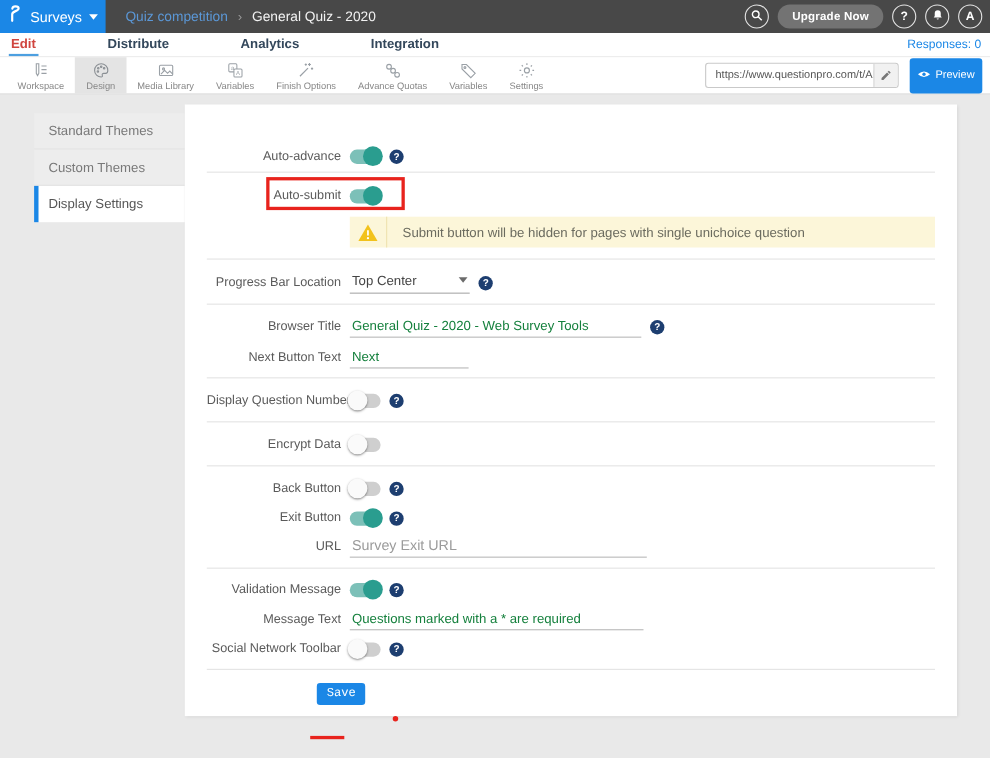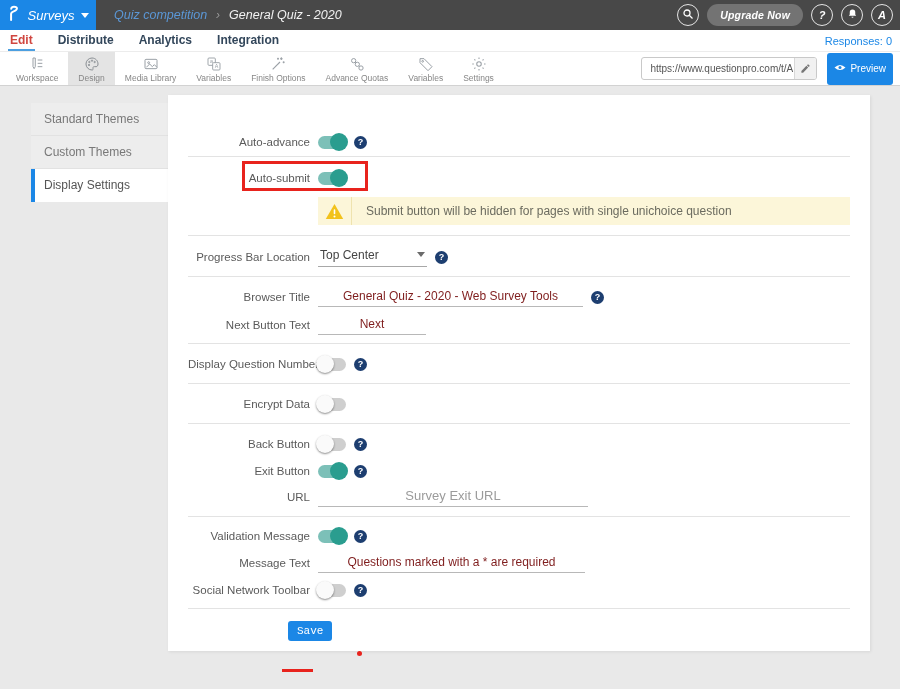--- a/index.html
+++ b/index.html
@@ -1,33 +1,33 @@
 <!DOCTYPE html>
 <html><head>
 <meta charset="utf-8">
 <style>
   * { box-sizing: border-box; margin: 0; padding: 0; }
   html,body { width:900px; height:689px; overflow:hidden; }
   body { font-family:"Liberation Sans", sans-serif; background:#e9e9e9; }
 
   
-  .hdr { height:30px; background:#484848; display:flex; align-items:center;font-style:italic; }
+  .hdr { height:30px; background:#484848; display:flex; align-items:center; }
   .logo-block { width:96px; height:30px; background:#1B87E6; display:flex; align-items:center; justify-content:center; gap:7px; cursor:pointer; }
   .product { color:#fff; font-size:13px; }
   .caret-dn { width:0; height:0; border-left:4px solid transparent; border-right:4px solid transparent; border-top:5px solid #fff; }
   .crumbs { margin-left:18px; font-size:12.5px; display:flex; align-items:center; }
   .crumb-parent { color:#5b97d6; cursor:pointer; }
   .crumb-sep { color:#9a9a9a; margin:0 9px; font-size:12px; }
   .crumb-current { color:#f2f2f2; }
   .hdr-right { margin-left:auto; display:flex; align-items:center; gap:8px; margin-right:7px; }
   .hcirc { width:22px; height:22px; border:1.5px solid rgba(255,255,255,.85); border-radius:50%; display:flex; align-items:center; justify-content:center; color:#fff; font-size:11px; font-weight:bold; cursor:pointer; }
   .upgrade-btn { height:22px; padding:0 13px; border-radius:11px; background:#737373; color:#fff; font-size:10.5px; font-weight:bold; display:flex; align-items:center; cursor:pointer; letter-spacing:.2px; }
 
   
-  .nav { height:22px; background:#fff; display:flex; align-items:flex-start; padding-left:8px; border-bottom:1px solid #ececec; }
+  .nav { height:22px; background:#fff; display:flex; align-items:flex-start; padding-left:8px; border-bottom:1px solid #ececec;gap:40px; }
   .tab { font-size:12px; font-weight:700; color:#33475b; padding:3px 2px 2px; margin-right:21px; cursor:pointer; }
   .tab.active { color:#d0453f; border-bottom:2px solid #4c9fe0; }
   .responses { margin-left:auto; margin-right:8px; color:#1B87E6; font-size:11px; padding-top:5px; }
 
   
   .toolbar { height:34px; background:#fff; border-bottom:1px solid #d2d2d2; display:flex; align-items:center; padding-left:6px; }
   .titem { height:33px; padding:2px 10px 1px; display:flex; flex-direction:column; align-items:center; justify-content:center; gap:1px; cursor:pointer; }
   .titem.active { background:#e4e4e4; }
   .titem svg { display:block; }
   .tlabel { font-size:8.5px; color:#878787; white-space:nowrap; }
@@ -51,21 +51,21 @@
 
   .toggle { width:28px; height:13px; border-radius:7px; position:relative; cursor:pointer; flex-shrink:0; }
   .knob { position:absolute; top:-2.5px; width:18px; height:18px; border-radius:50%; }
   .toggle.on { background:#7cc0b8; }
   .toggle.on .knob { right:-2px; background:#2a9d8f; }
   .toggle.off { background:#cfcfcf; }
   .toggle.off .knob { left:-2px; background:#fafafa; box-shadow:0 1px 2px rgba(0,0,0,.45); }
 
   .help { width:13px; height:13px; border-radius:50%; background:#1d3e70; color:#fff; font-size:9px; font-weight:bold; display:flex; align-items:center; justify-content:center; cursor:pointer; flex-shrink:0; }
 
-  .txt-input { border:none; border-bottom:1px solid #b8b8b8; font-family:"Liberation Sans", sans-serif; font-size:12px; color:#7f1d1d; padding:1px 2px 3px; background:transparent; outline:none;text-align:center; }
+  .txt-input { border:none; border-bottom:1px solid #b8b8b8; font-family:"Liberation Sans", sans-serif; font-size:12px; color:#15803d; padding:1px 2px 3px; background:transparent; outline:none; }
   .txt-input::placeholder { color:#9b9b9b; }
   .w-browser { width:265px; }
   .w-short { width:108px; }
   .w-url { width:270px; font-size:13px; }
   .w-msg { width:267px; }
 
   .select { width:109px; border-bottom:1px solid #a8a8a8; display:flex; align-items:center; justify-content:space-between; padding:0 2px 4px; cursor:pointer; }
   .select-value { font-size:12px; color:#444; }
   .caret-sel { width:0; height:0; border-left:4px solid transparent; border-right:4px solid transparent; border-top:5px solid #6b6b6b; }
 

